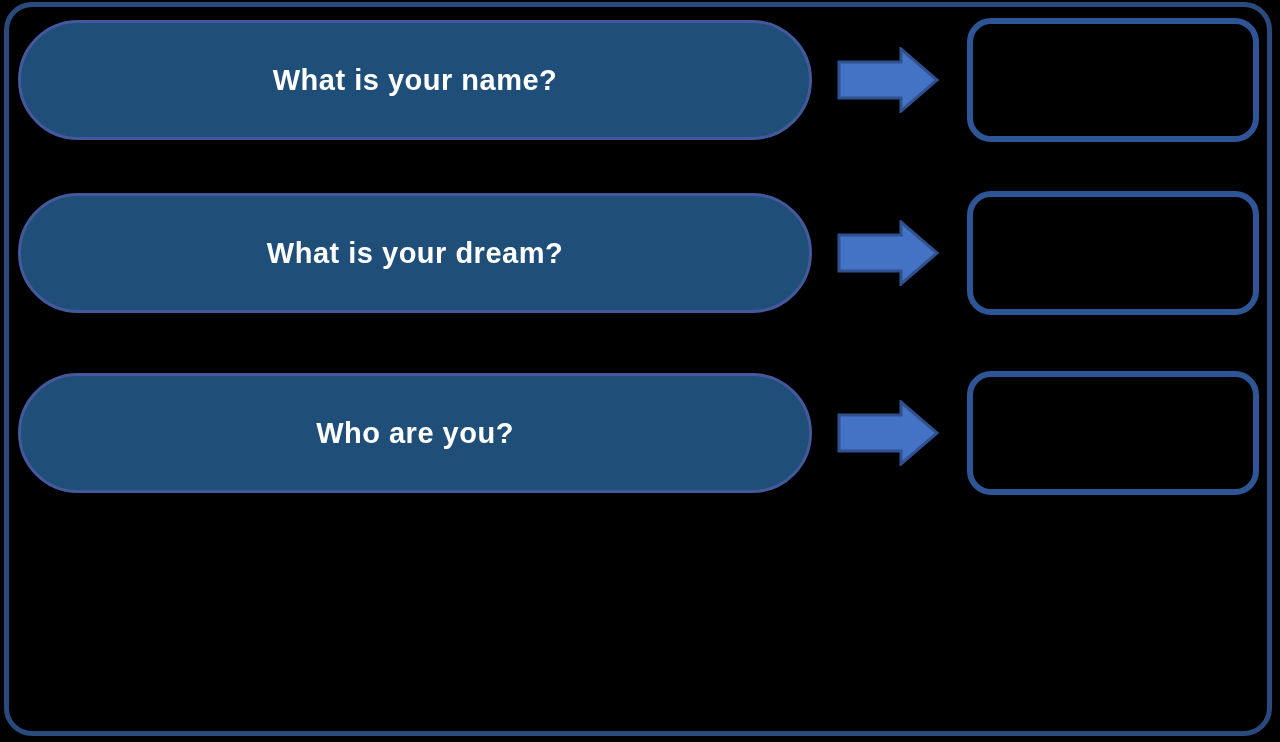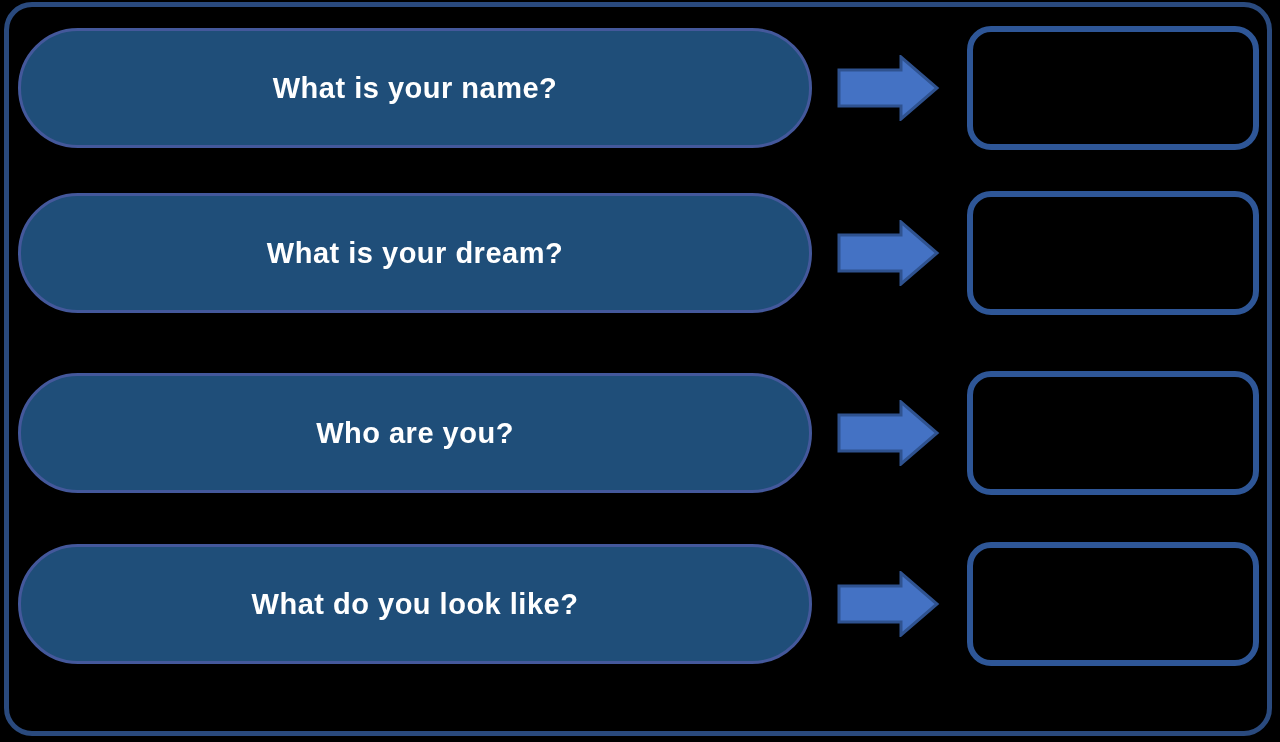--- a/index.html
+++ b/index.html
@@ -25,21 +25,21 @@
     border: 5px solid var(--frame-border, #2a4a7e);
     border-radius: 28px;
     box-sizing: border-box;
   }
   .row {
     position: absolute;
     left: 0;
     width: 1280px;
     height: 120px;
   }
-  .row1 { top: 28px; }
+  .row1 { top: 20px; }
   .row2 { top: 193px; }
   .row3 { top: 373px; padding-left: 48px; }
   .row4 { top: 544px; }
   .pill {
     position: absolute;
     left: 18px;
     top: 0;
     width: 794px;
     height: 120px;
     background: var(--pill-fill, #1f4e79);
@@ -106,23 +106,14 @@
   <div class="row row3">
     <div class="pill">
       <span class="question">Who are you?</span>
     </div>
     <svg class="arrow" viewBox="0 0 103 66">
       <polygon points="2,15 64,15 64,2 100,33 64,64 64,51 2,51" fill="var(--arrow-fill)" stroke="var(--arrow-stroke)" stroke-width="3" stroke-linejoin="miter"></polygon>
     </svg>
     <div class="answer-box"></div>
   </div>
 
-  <div class="row row4">
-    <div class="pill">
-      <span class="question">What do you look like?</span>
-    </div>
-    <svg class="arrow" viewBox="0 0 103 66">
-      <polygon points="2,15 64,15 64,2 100,33 64,64 64,51 2,51" fill="var(--arrow-fill)" stroke="var(--arrow-stroke)" stroke-width="3" stroke-linejoin="miter"></polygon>
-    </svg>
-    <div class="answer-box"></div>
-  </div>
 
 </div>
 
 </body></html>

